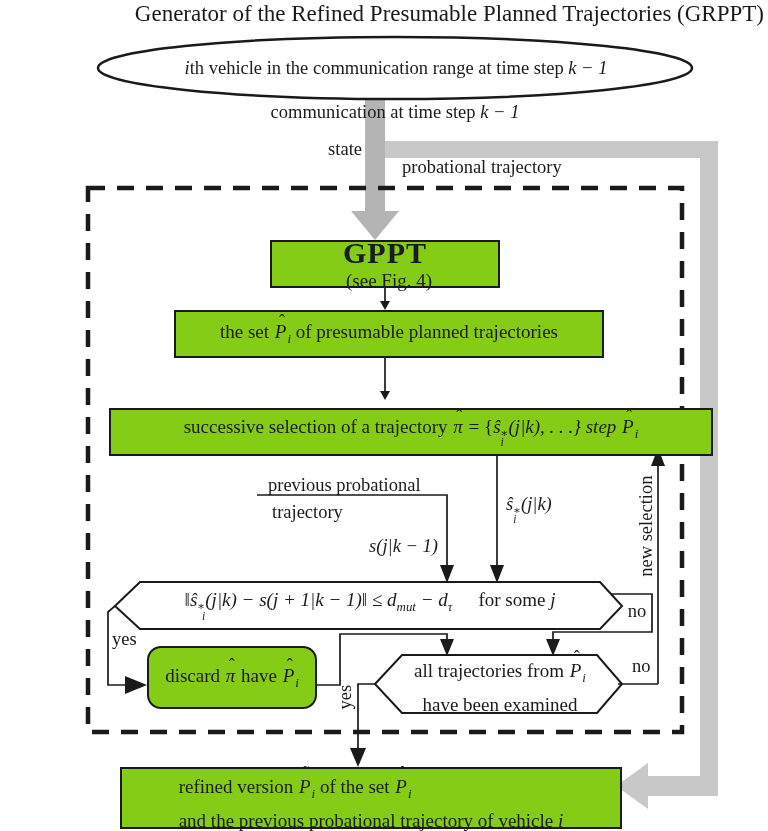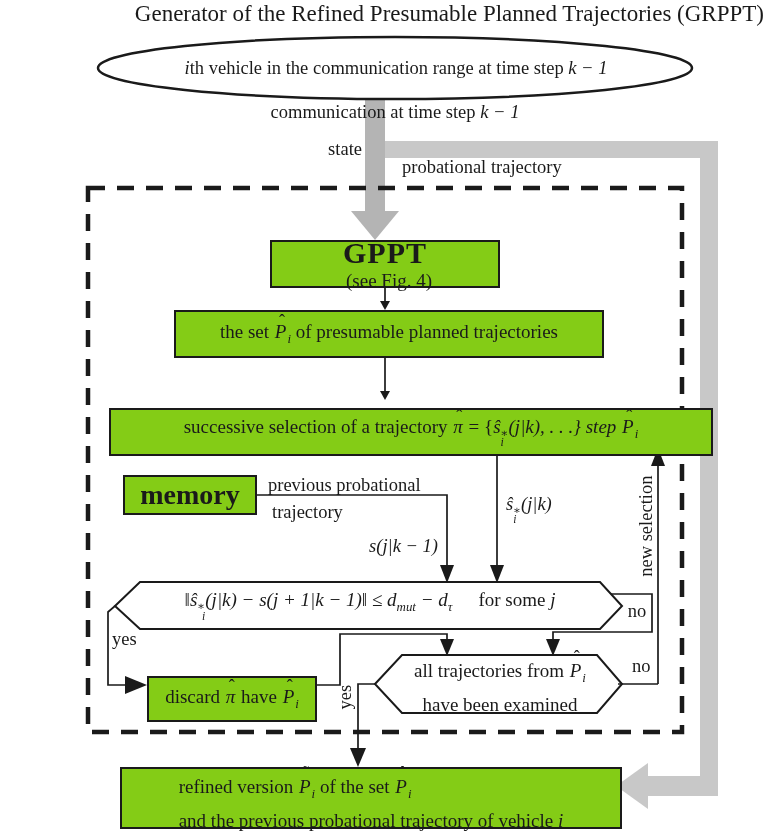--- a/index.html
+++ b/index.html
@@ -100,23 +100,20 @@
     <span><span>the set </span><span class="ph"><span class="acc">ˆ</span><span>P</span></span><sub class="sb">i</sub><span> of presumable planned trajectories</span></span>
   </div>
 
   <div class="box" style="left:109px;top:400px;width:604px;height:48px;margin-top:8px;">
     <span><span>successive selection of a trajectory </span><span class="ph"><span class="acc">ˆ</span><span>π</span></span><span> = {</span><span class="it">ŝ</span><span class="ss">
           <span>∗</span>
           <span>i</span>
         </span><span class="it">(j|k), . . .} step </span><span class="ph"><span class="acc">ˆ</span><span>P</span></span><sub class="sb">i</sub></span>
   </div>
 
-  <div class="box" style="left:123px;top:475px;width:134px;height:40px;">
-    <span style="font-weight:bold;font-size:28px;">memory</span>
-  </div>
 
   <div class="lbl" style="left:268px;top:467px;margin-top:8px;"><span>previous probational</span></div>
   <div class="lbl" style="left:272px;top:502px;"><span>trajectory</span></div>
   <div class="lbl it" style="left:332px;top:536px;width:106px;text-align:right;"><span>s(j|k − 1)</span></div>
 
   <div class="lbl" style="left:506px;top:494px;">
     <span class="it">ŝ</span><span class="ss">
         <span>∗</span>
         <span>i</span>
       </span><span class="it">(j|k)</span>
@@ -127,21 +124,21 @@
   <div class="hexlbl center" style="left:130px;top:583px;width:480px;height:45px;">
     <span><span>‖</span><span class="it">ŝ</span><span class="ss">
           <span>∗</span>
           <span>i</span>
         </span><span class="it">(j|k) − s(j + 1|k − 1)‖ ≤ d</span><sub class="sb">mut</sub><span class="it"> − d</span><sub class="sb">τ</sub><span class="gap"></span><span>for some <span class="it">j</span></span></span>
   </div>
 
   <div class="lbl" style="left:624px;top:601px;width:26px;text-align:center;"><span>no</span></div>
   <div class="lbl" style="left:112px;top:629px;"><span>yes</span></div>
 
-  <div class="box" style="left:147px;top:676px;width:170px;height:46px;">
+  <div class="box" style="left:147px;top:646px;width:170px;height:63px;border-radius:14px;">
     <span><span>discard </span><span class="ph"><span class="acc">ˆ</span><span>π</span></span><span> have </span><span class="ph"><span class="acc">ˆ</span><span>P</span></span><sub class="sb">i</sub></span>
   </div>
 
   <div class="hexlbl" style="left:388px;top:657px;width:224px;height:54px;text-align:center;line-height:27px;">
     <span>all trajectories from </span><span class="ph"><span class="acc">ˆ</span><span>P</span></span><sub class="sb">i</sub><br>
     <span>have been examined</span>
   </div>
 
   <div class="lbl" style="left:632px;top:656px;"><span>no</span></div>
   <div class="lbl rot" style="left:325px;top:687px;width:40px;"><span>yes</span></div>

